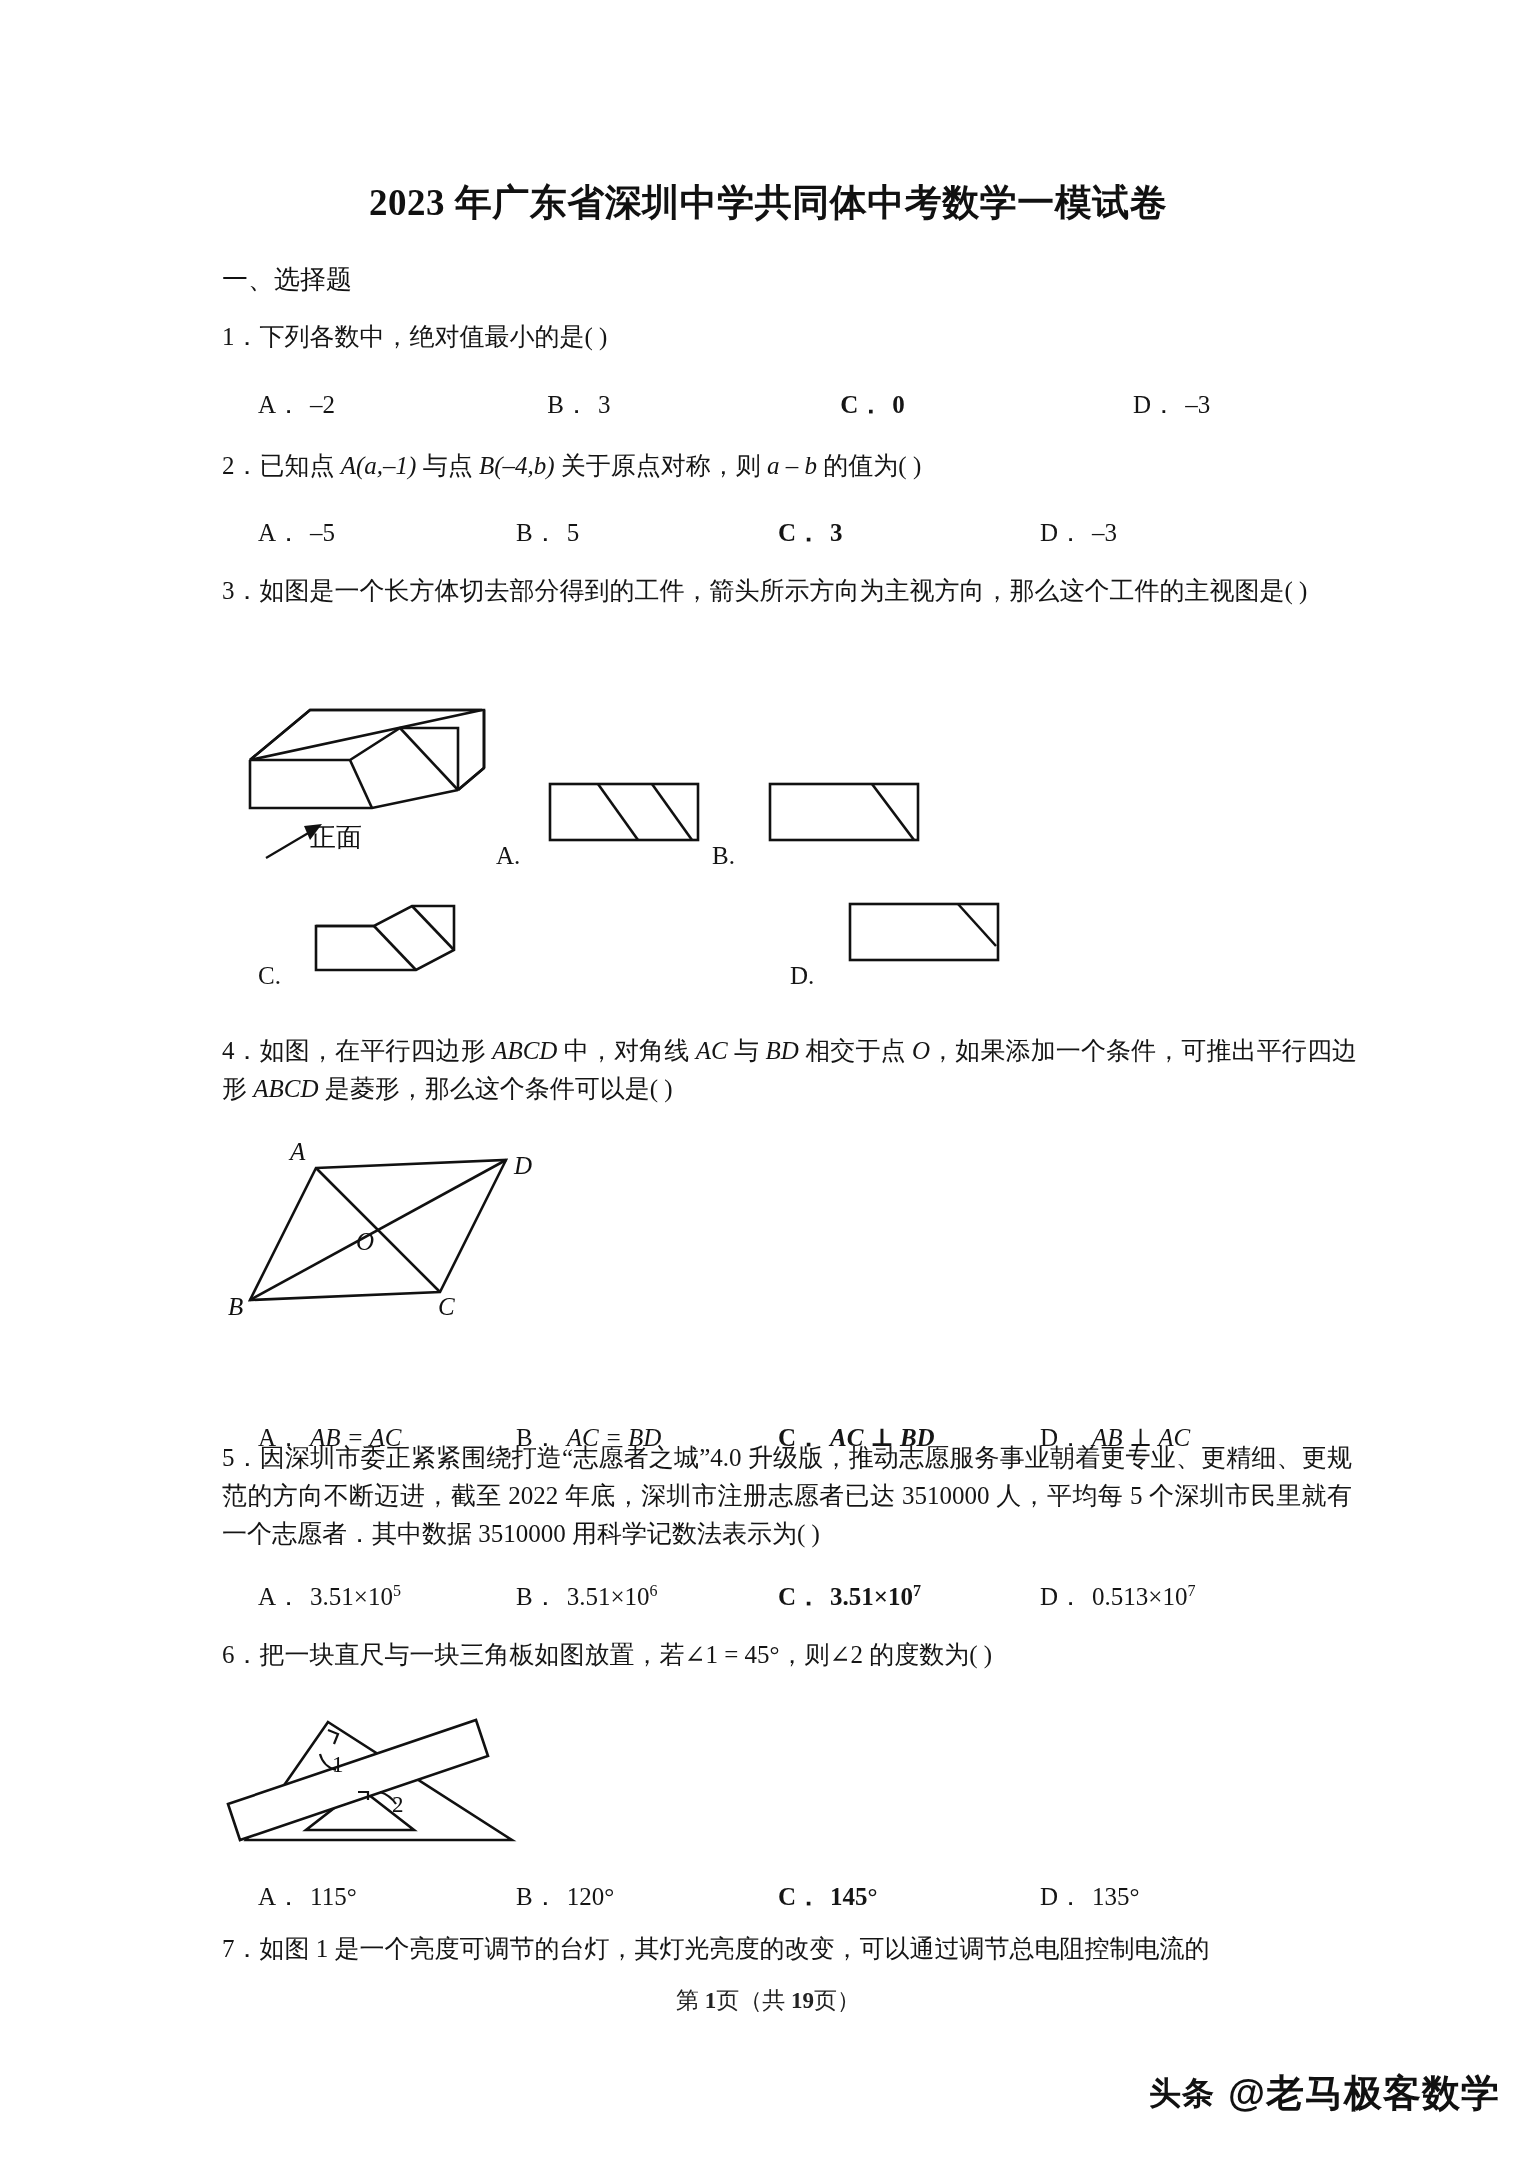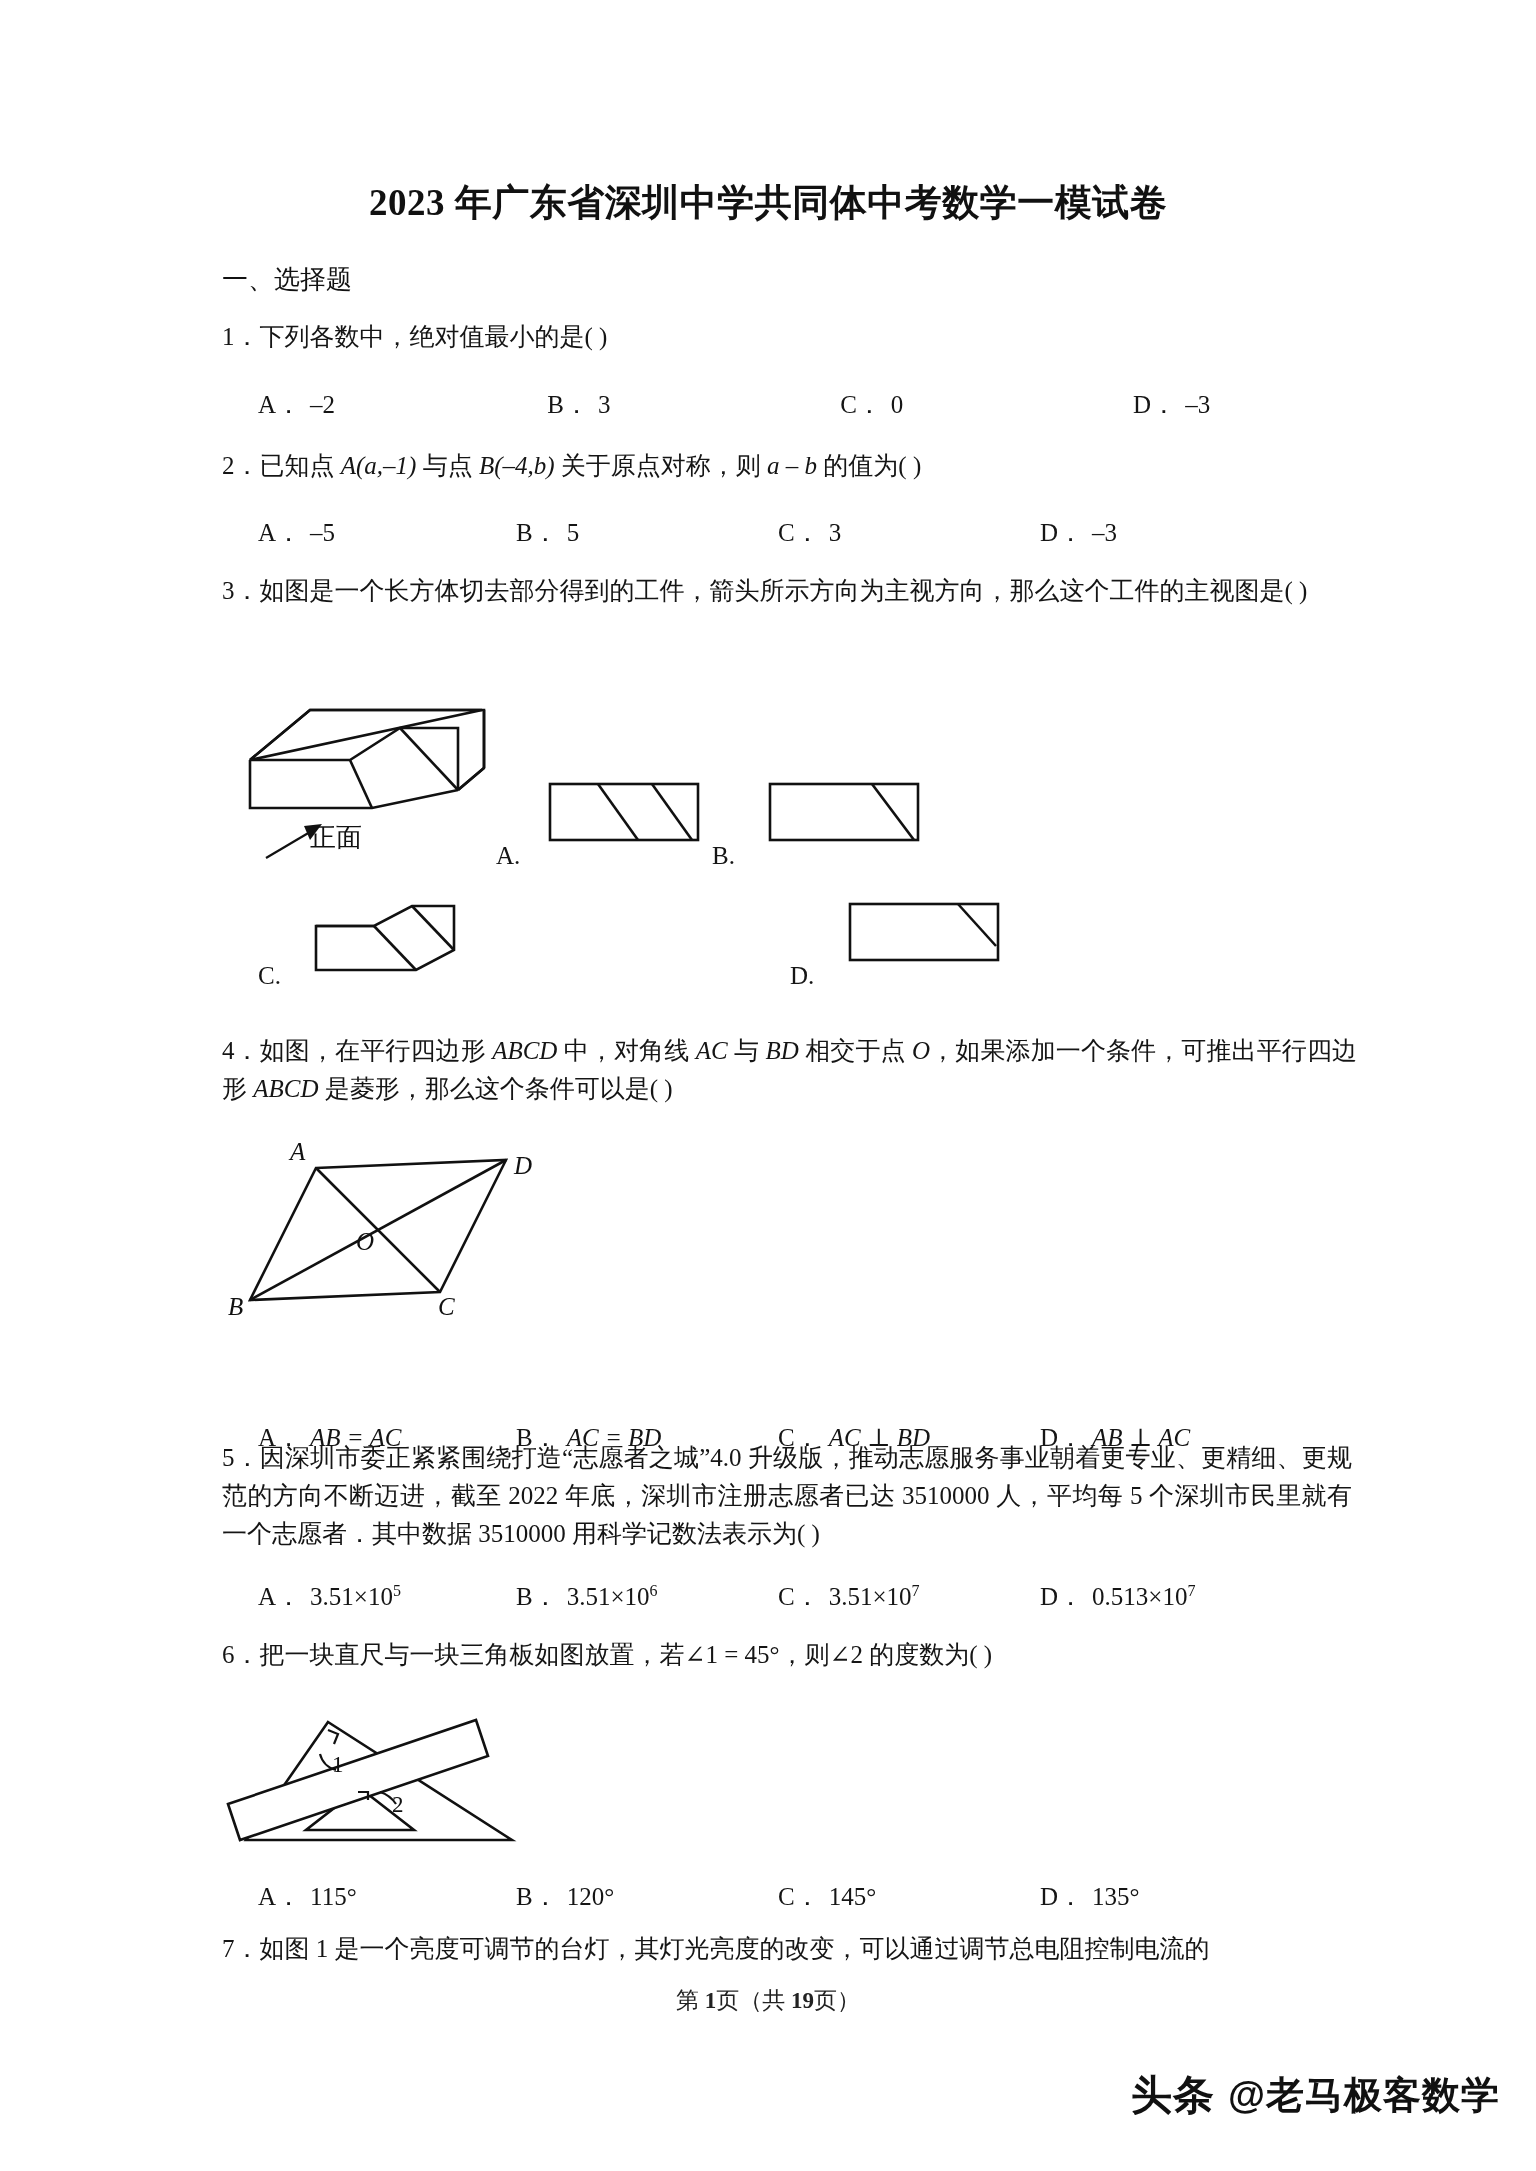--- a/index.html
+++ b/index.html
@@ -51,21 +51,21 @@
     position: absolute;
     left: 258px;
     width: 1120px;
     font-size: 25px;
     display: flex;
     color: #151515;
   }
   .opts .o { display: inline-block; }
   .o1 { width: 258px; }
   .o2 { width: 262px; }
-  .o3 { width: 262px; }
+  .o3 { width: 262px; font-weight: bold; }
   .o4 { width: 262px; }
   .opts .lbl { margin-right: 9px; }
   sup { font-size: 0.64em; vertical-align: super; }
   .it { font-style: italic; }
 
   
   .footer {
     position: absolute;
     left: 0;
     top: 1985px;
@@ -80,21 +80,21 @@
   .watermark {
     position: absolute;
     right: 36px;
     top: 2068px;
     display: flex;
     align-items: center;
     gap: 13px;
     font-family: "Liberation Sans", sans-serif;
   }
   .wm-logo {
-    font-size: 41px;
+    font-size: 32px;
     font-weight: bold;
     color: #111;
     letter-spacing: 1px;
   }
   .wm-text {
     font-size: 38px;
     font-weight: bold;
     color: #111;
     letter-spacing: 1px;
   }

